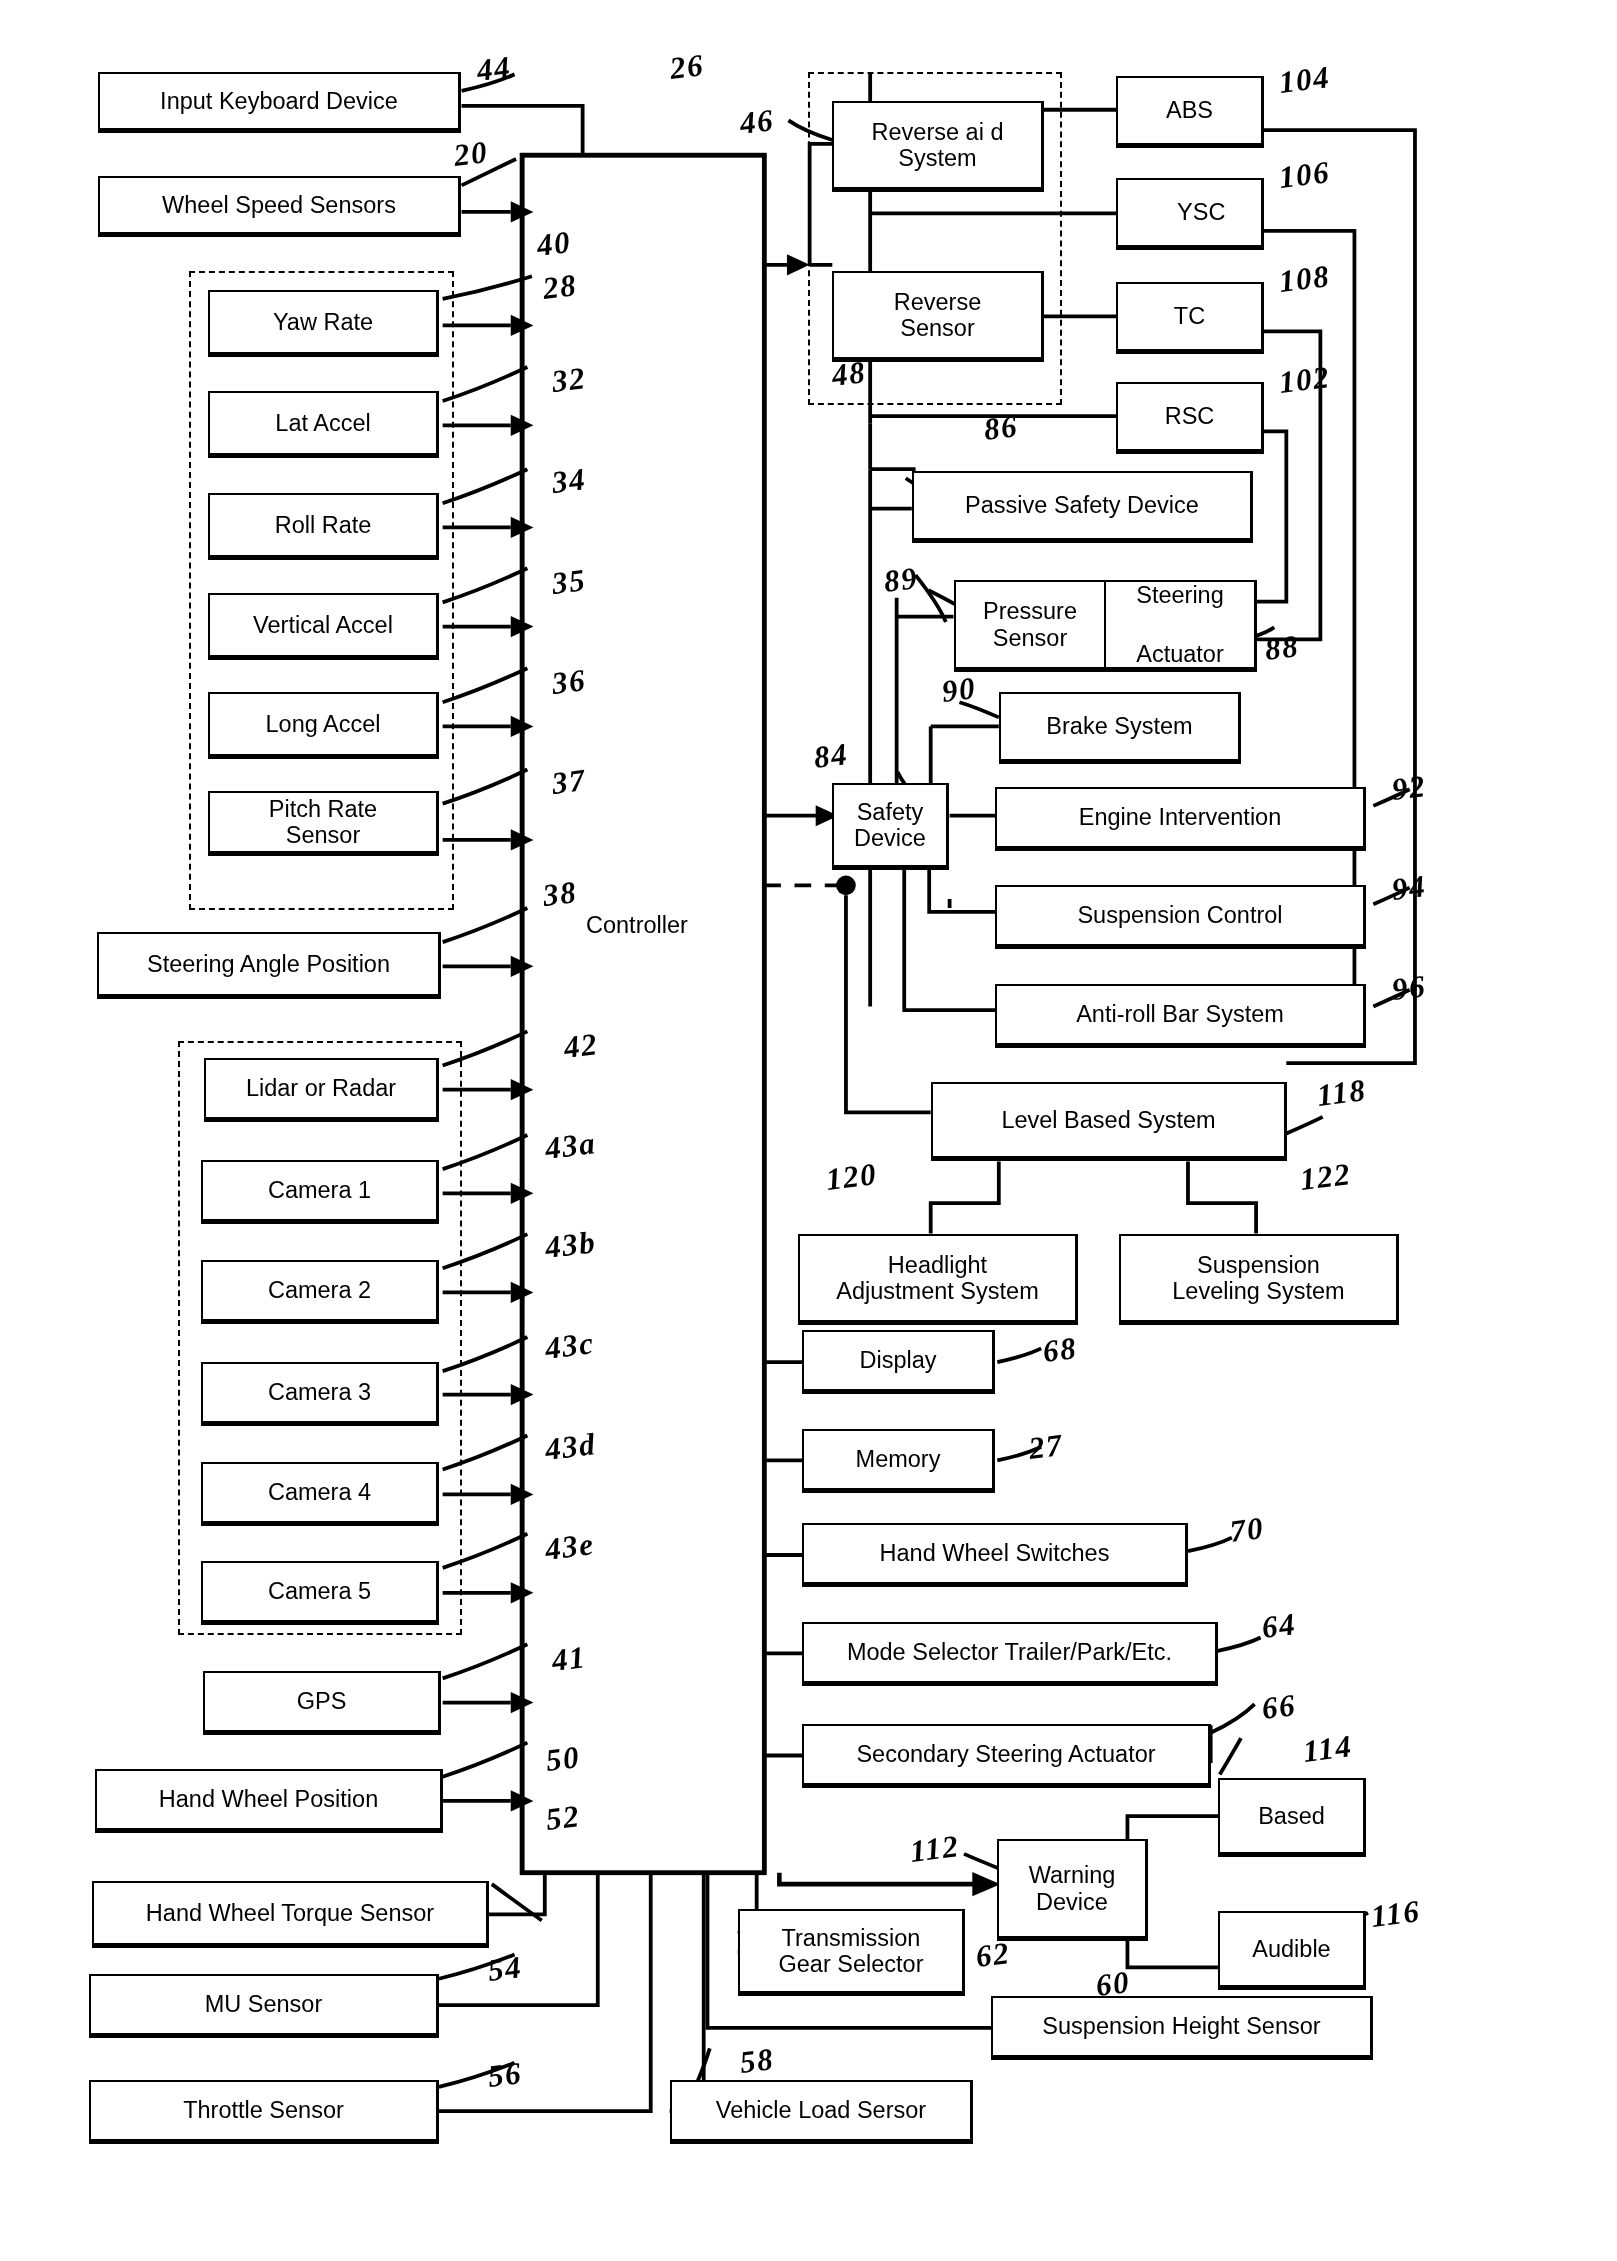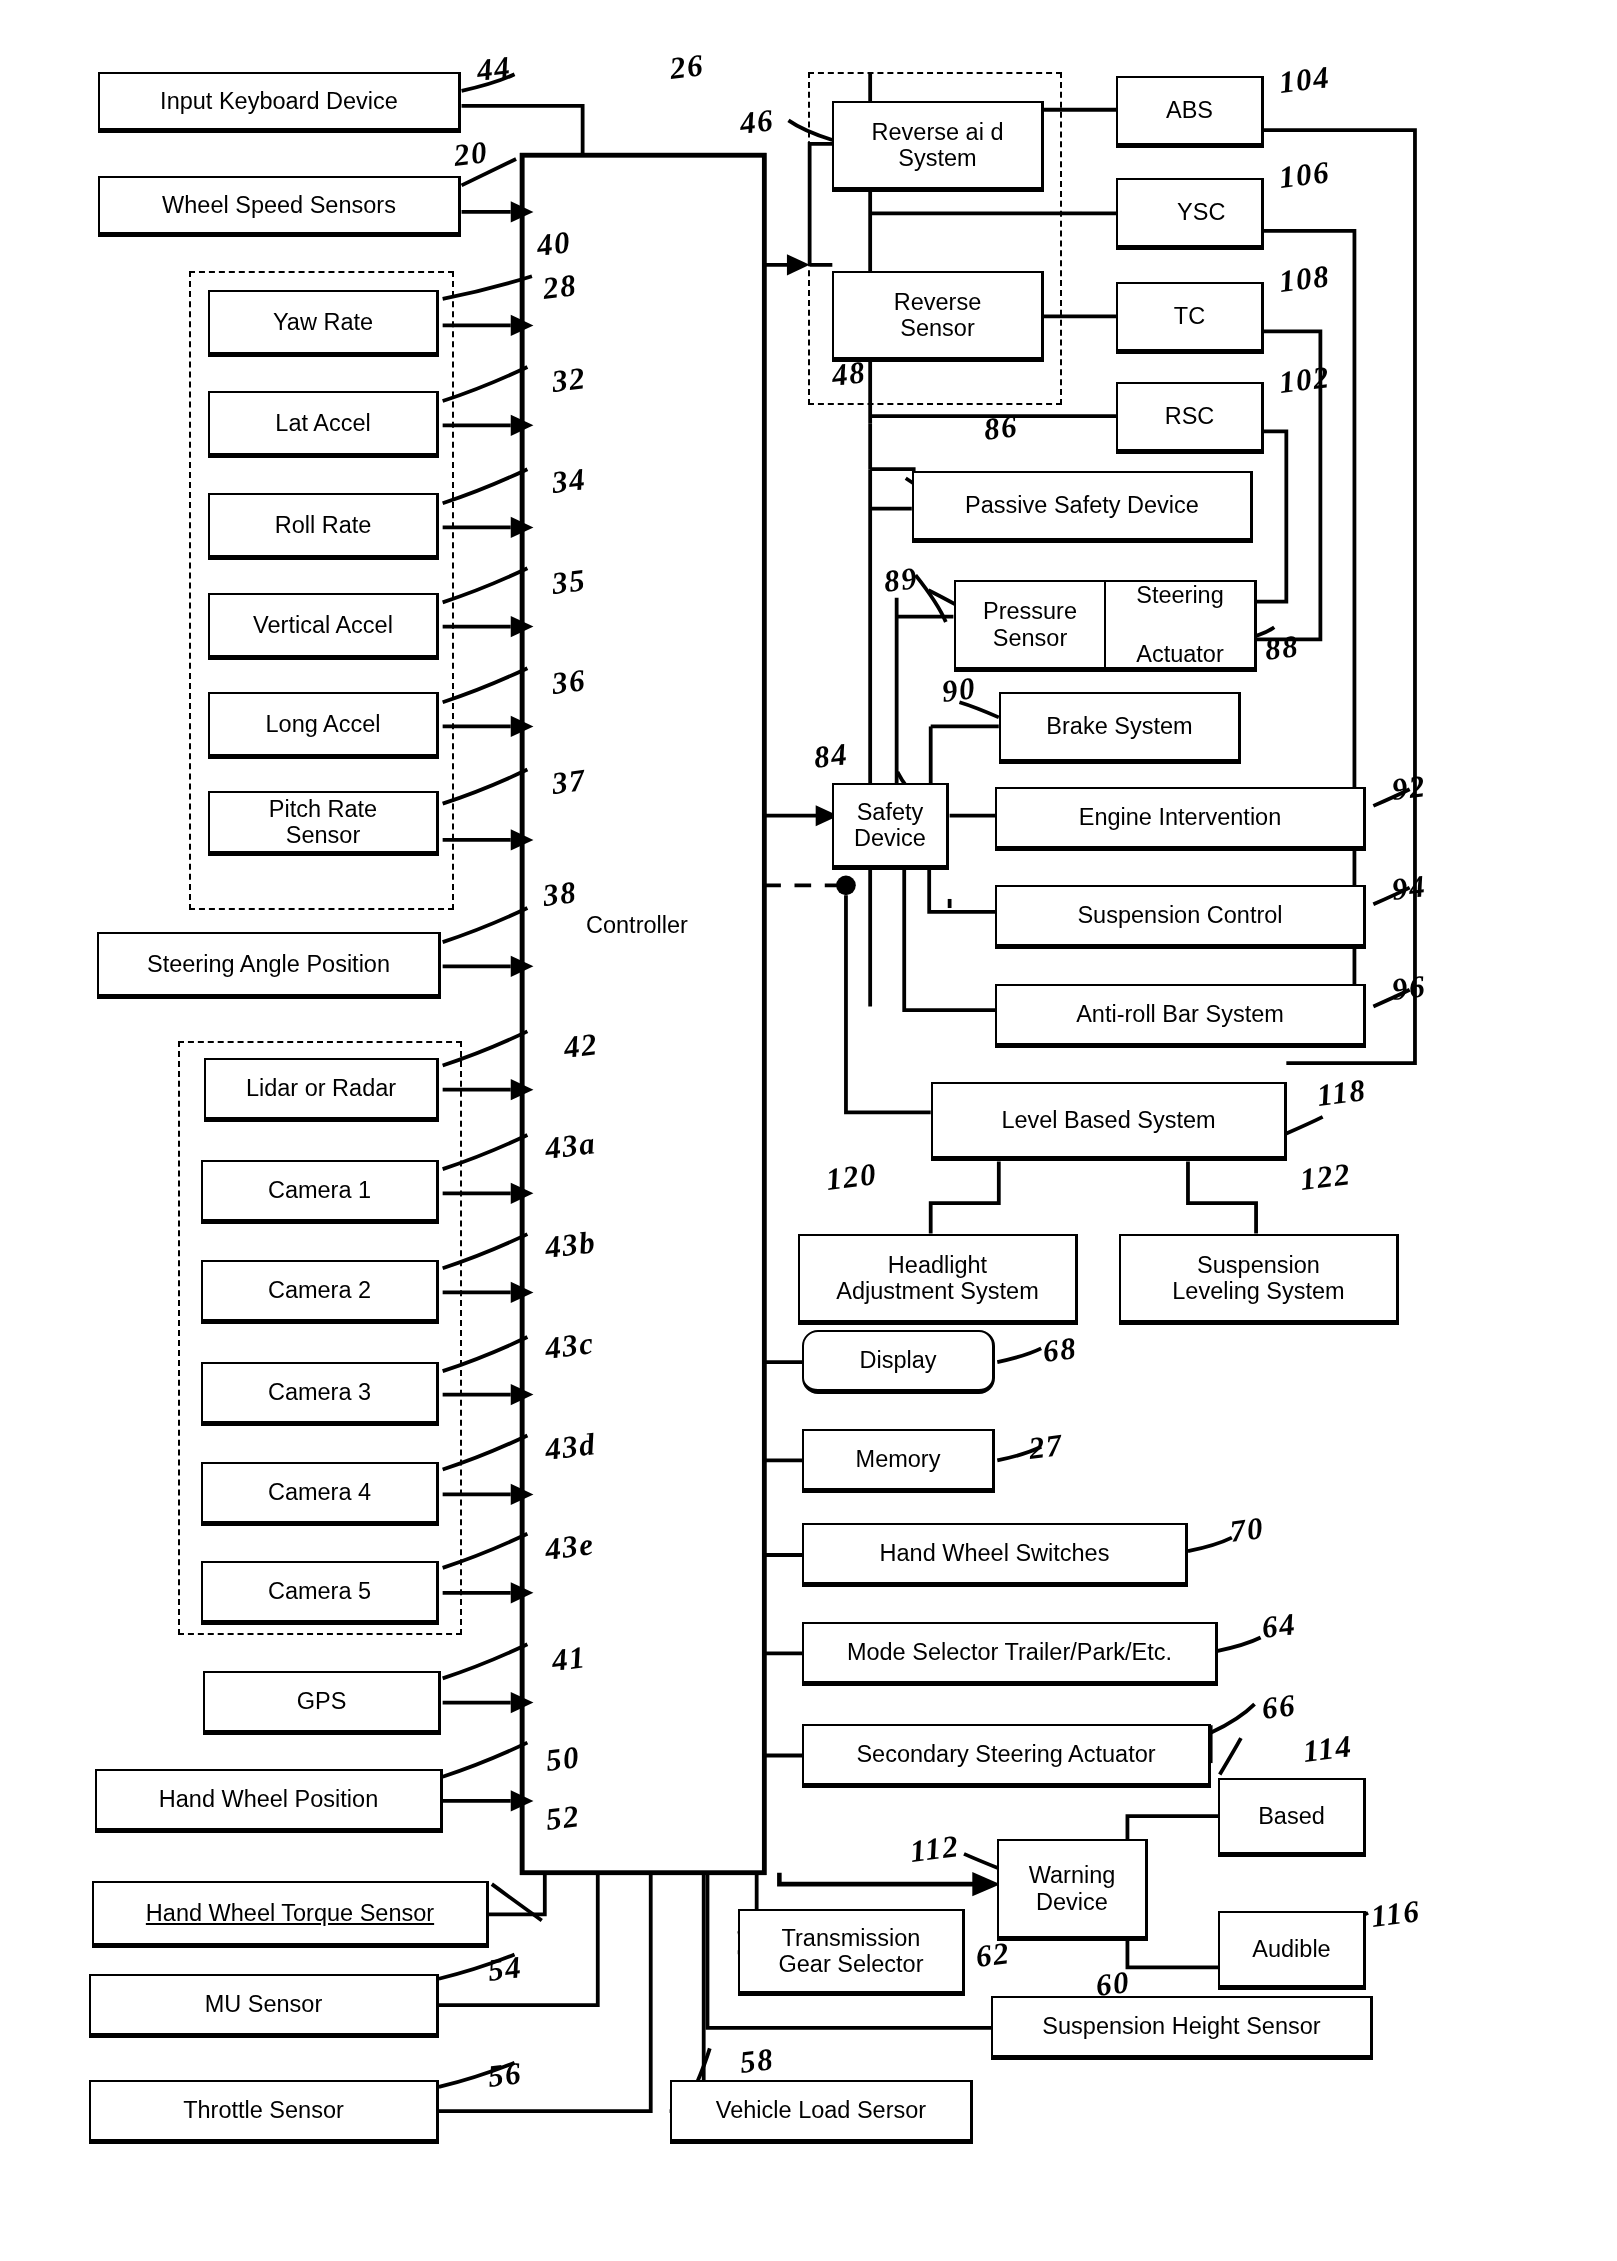--- a/index.html
+++ b/index.html
@@ -298,21 +298,21 @@
   </div>
 
   <div class="box" style="left:203px;top:1671px;width:238px;height:64px;">
     <span>GPS</span>
   </div>
 
   <div class="box" style="left:95px;top:1769px;width:348px;height:64px;">
     <span>Hand Wheel Position</span>
   </div>
 
-  <div class="box" style="left:92px;top:1881px;width:397px;height:67px;text-decoration:underline;">
+  <div class="box" style="left:92px;top:1881px;width:397px;height:67px;">
     <span>Hand  Wheel Torque Sensor</span>
   </div>
 
   <div class="box" style="left:89px;top:1974px;width:350px;height:64px;">
     <span>MU Sensor</span>
   </div>
 
   <div class="box" style="left:89px;top:2080px;width:350px;height:64px;">
     <span>Throttle Sensor</span>
   </div>
@@ -395,21 +395,21 @@
   <div class="box" style="left:798px;top:1234px;width:280px;height:91px;flex-direction:column;">
     <span>Headlight</span>
     <span>Adjustment System</span>
   </div>
 
   <div class="box" style="left:1119px;top:1234px;width:280px;height:91px;flex-direction:column;">
     <span>Suspension</span>
     <span>Leveling System</span>
   </div>
 
-  <div class="box" style="left:802px;top:1330px;width:193px;height:64px;border-radius:16px;">
+  <div class="box" style="left:802px;top:1330px;width:193px;height:64px;">
     <span>Display</span>
   </div>
 
   <div class="box" style="left:802px;top:1429px;width:193px;height:64px;">
     <span>Memory</span>
   </div>
 
   <div class="box" style="left:802px;top:1523px;width:386px;height:64px;">
     <span>Hand Wheel Switches</span>
   </div>

